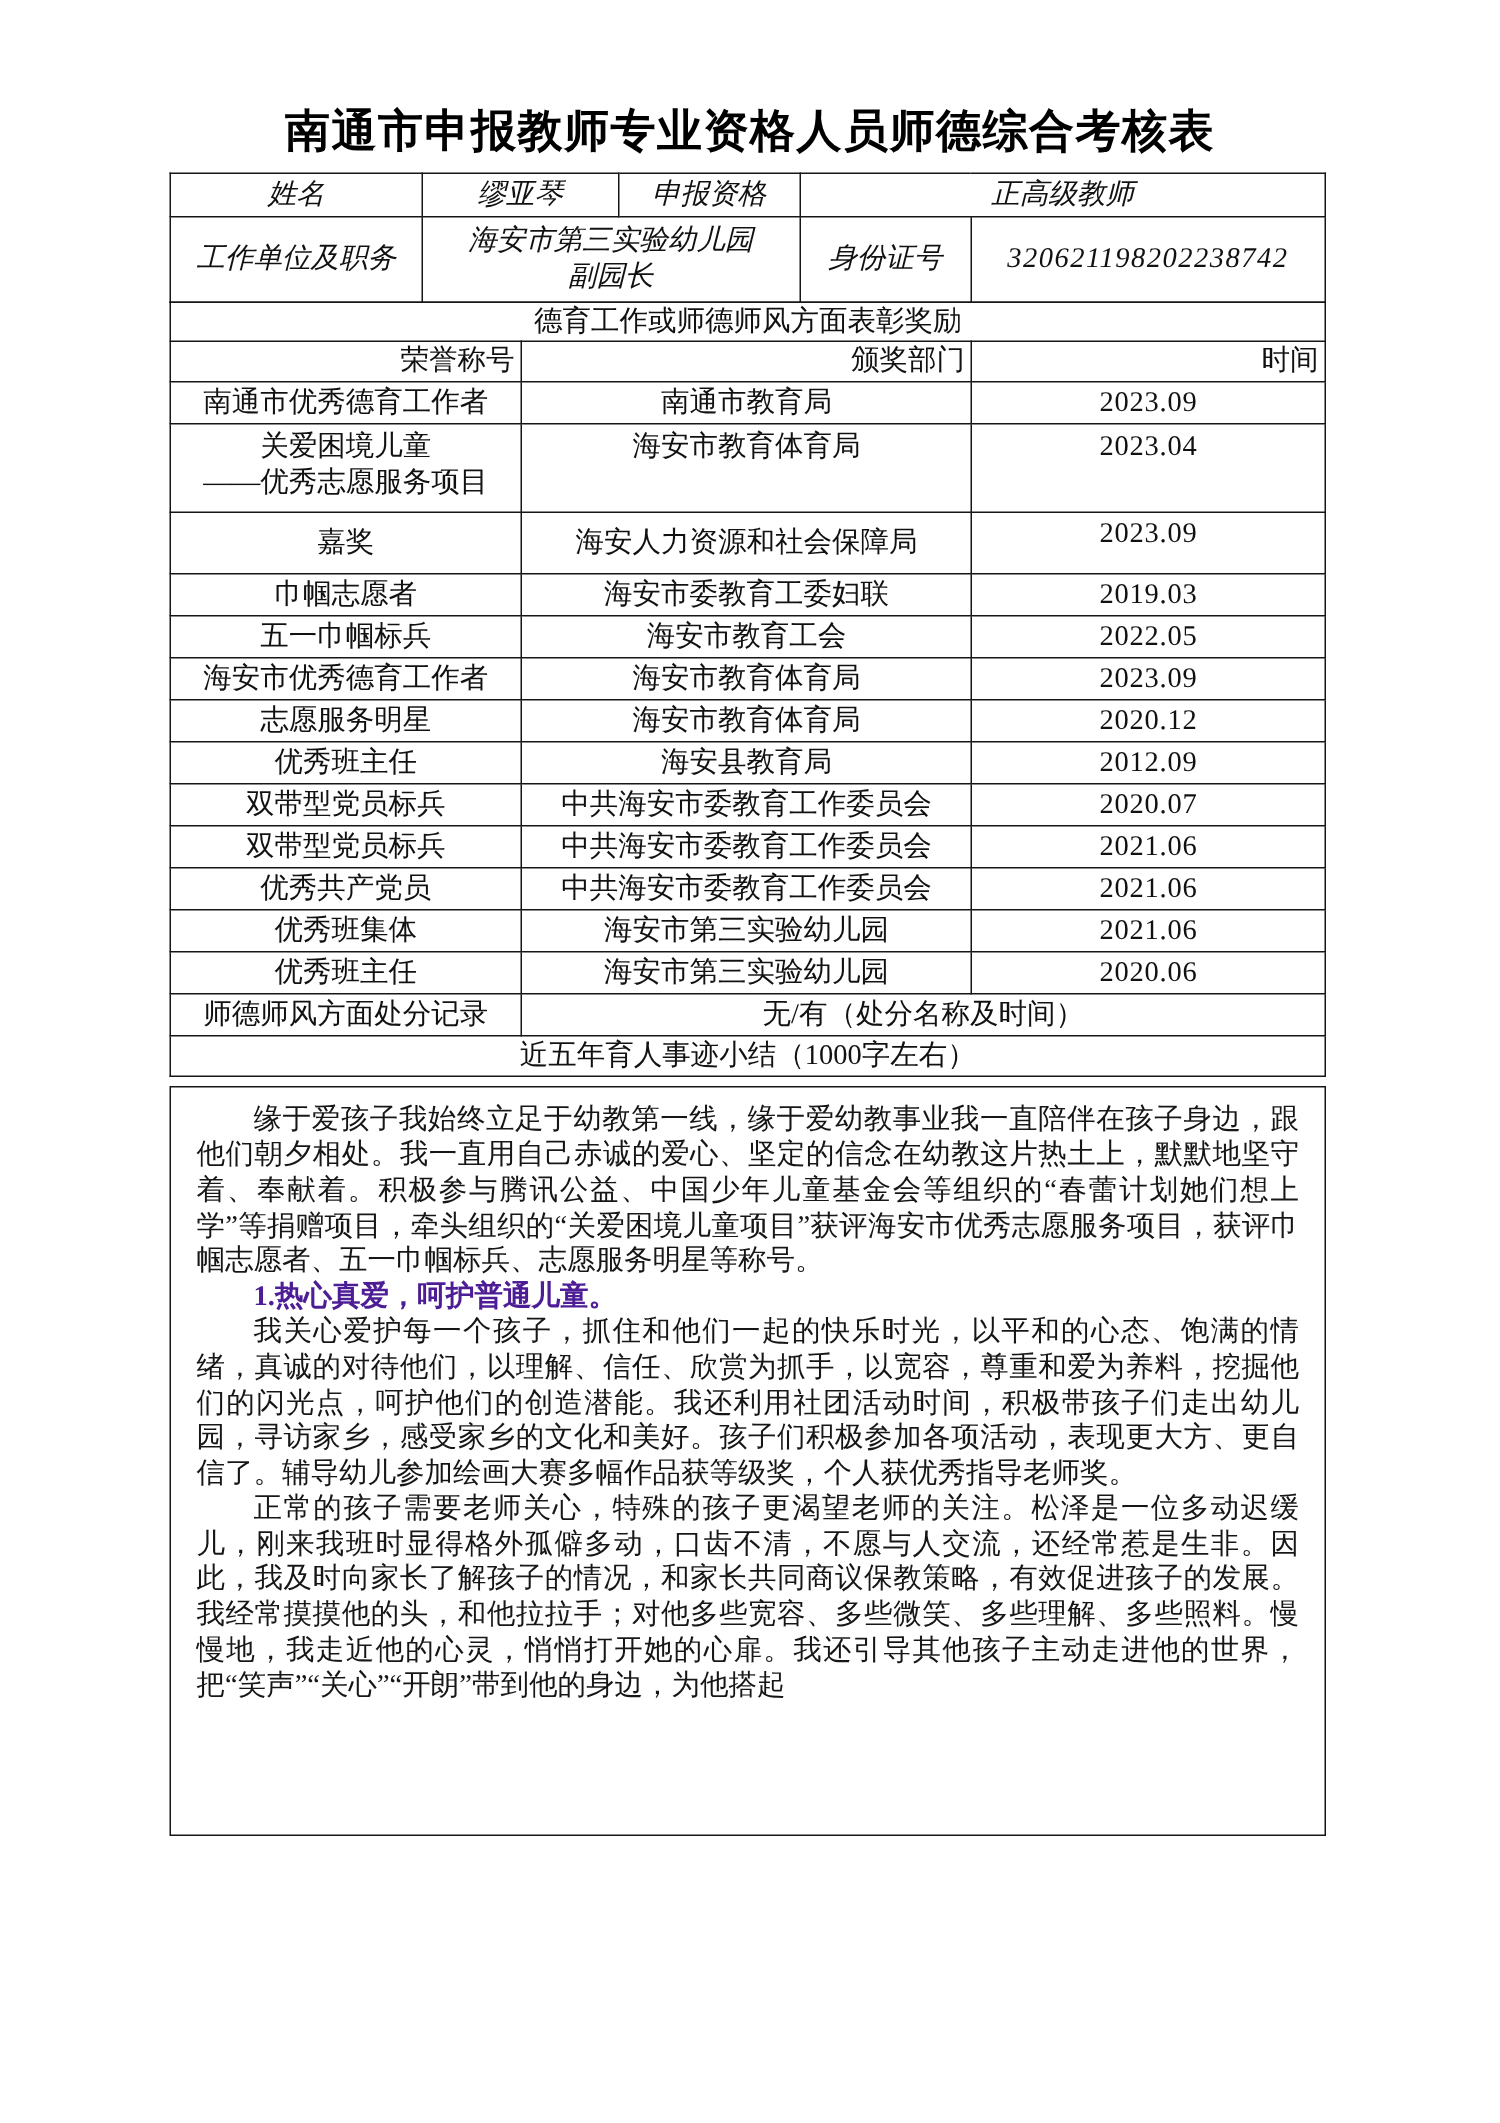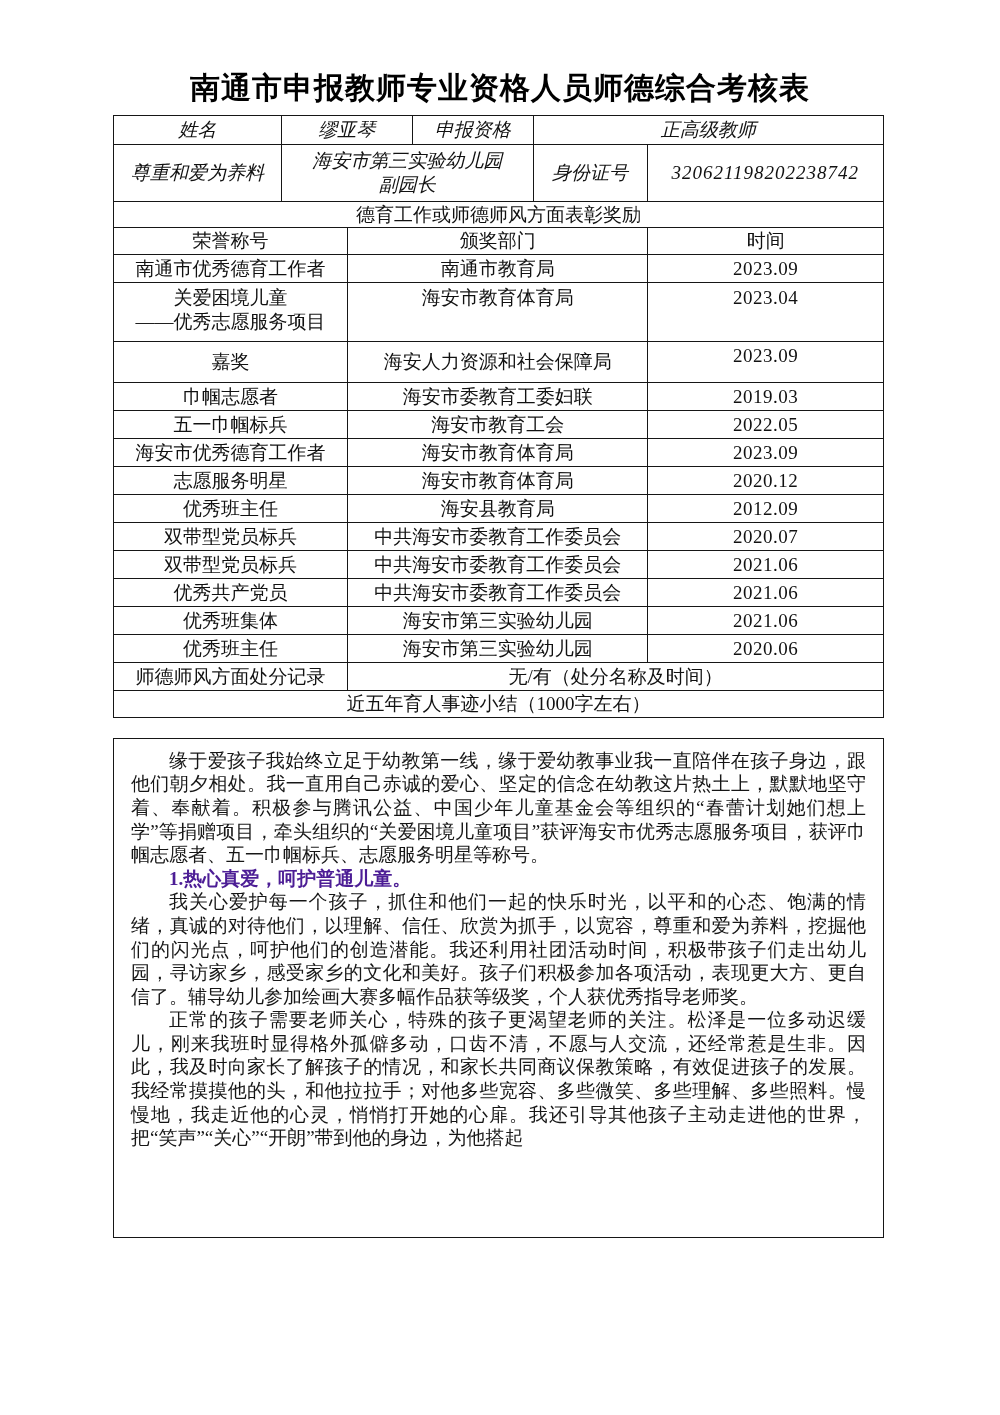--- a/index.html
+++ b/index.html
@@ -19,27 +19,27 @@
     font-size:19px;line-height:1.25;padding:1px 4px;color:#111;
     overflow:hidden;
   }
   .info-table td{height:26px;font-style:italic;}
   .info-table tr.r2 td{height:54px;}
   .pre{white-space:pre-line;}
   .num{font-size:21px;letter-spacing:1px;font-family:"Liberation Serif",serif;}
   .awards-table{margin-top:-1.5px;}
   .awards-table td{height:25px;}
   .awards-table tr.band td{height:23px;margin-top:40px;}
-  .awards-table tr.hdr td{height:23px;}
+  .awards-table tr.hdr td{height:23px;text-align:right;}
   .awards-table tr.tall td{height:54px;vertical-align:top;padding-top:3px;}
   .awards-table tr.date-top td{height:37px;}
   .awards-table tr.date-top td.date{vertical-align:top;padding-top:2px;}
   td.date{font-size:20px;font-family:"Liberation Serif",serif;letter-spacing:0.5px;}
   .summary-block{
-    box-sizing:border-box;border:1.5px solid #161616;margin-top:20px;
+    box-sizing:border-box;border:1.5px solid #161616;margin-top:6px;
     height:500px;padding:10px 17px 0 17px;
     font-size:19px;line-height:23.6px;color:#161616;
     text-align:justify;overflow:hidden;
   }
   .summary-block p{margin:0;text-indent:2em;}
   .summary-block p.bold{font-weight:bold;color:#4c1d95;}
 </style>
 </head>
 <body>
 
@@ -57,21 +57,21 @@
           <col style="width:30.7%">
       </colgroup>
       <tbody>
         <tr>
           <td>姓名</td>
           <td>缪亚琴</td>
           <td>申报资格</td>
           <td colspan="2">正高级教师</td>
         </tr>
         <tr class="r2">
-          <td>尊重和爱为养料</td>
+          <td>工作单位及职务</td>
           <td colspan="2" class="pre">海安市第三实验幼儿园
 副园长</td>
           <td>身份证号</td>
           <td class="num">320621198202238742</td>
         </tr>
       </tbody>
     </table>
 
     <table class="tbl awards-table">
       <colgroup>

